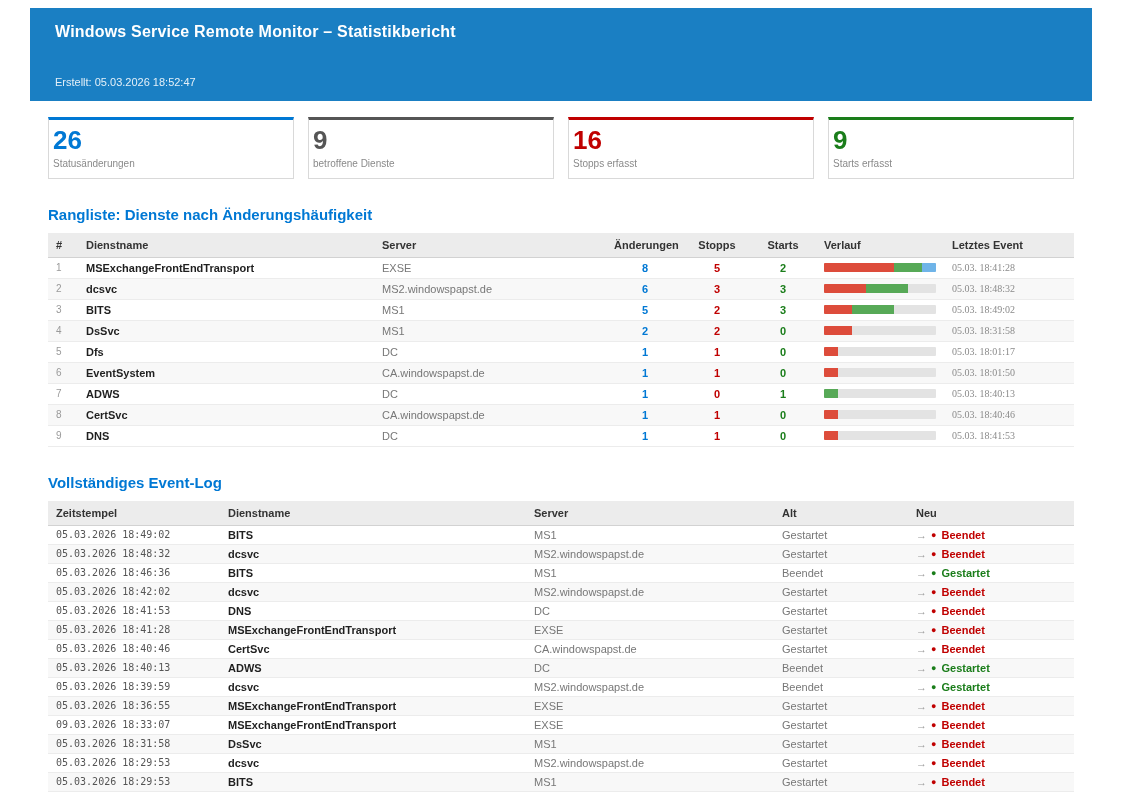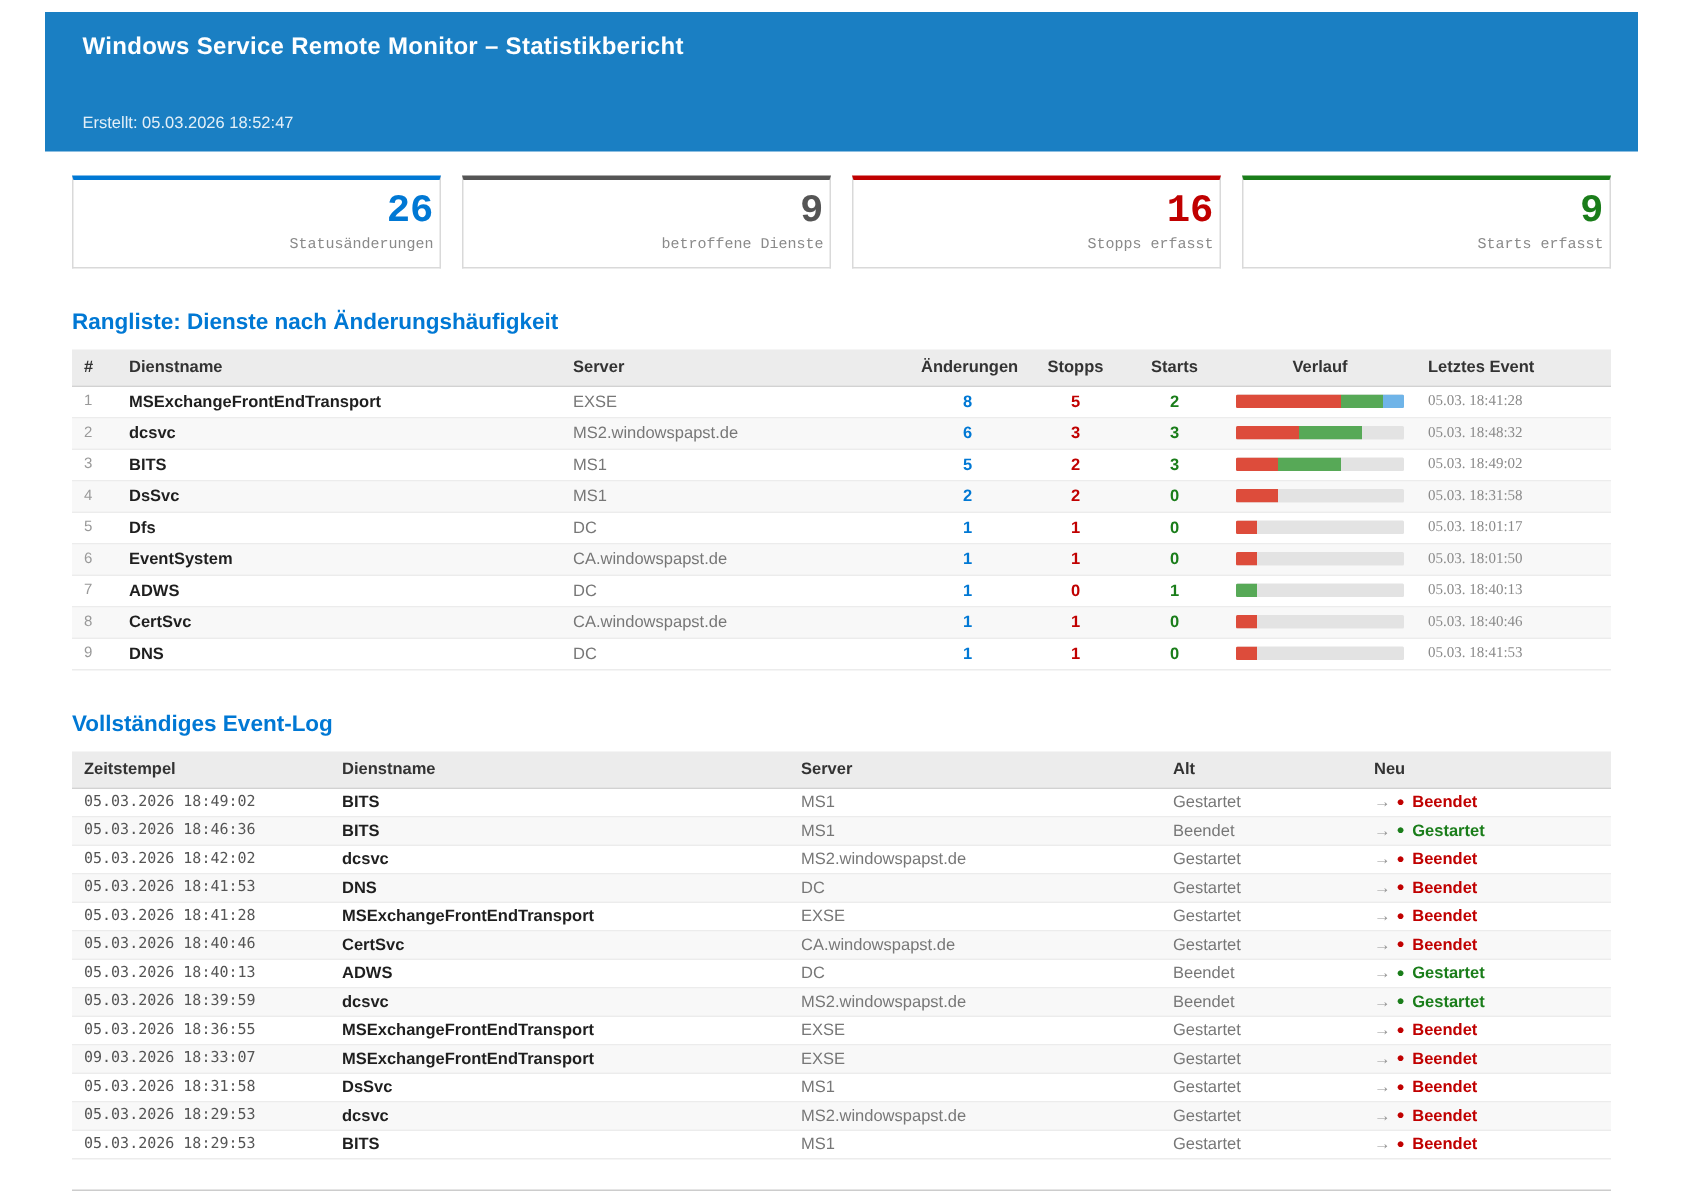--- a/index.html
+++ b/index.html
@@ -14,24 +14,23 @@
   
   .report-header { background: #1a7fc3; color: #fff; padding: 15px 25px 13px; }
   .report-header h1 { margin: 0 0 7px; font-size: 16px; font-weight: bold; letter-spacing: 0.2px; }
   .report-header .subtitle { font-size: 11px; color: rgba(255,255,255,0.88); margin-top: 35px; }
 
   .content { margin: 0 18px; }
 
   
   .cards { display: flex; gap: 14px; margin-top: 16px; }
   .card {
-    flex: 1; background: #fff; text-align: right;
+    flex: 1; background: #fff; text-align: left;
     border: 1px solid #d9d9d9; border-top: 3px solid #888;
     padding: 6px 4px 9px;
-    font-family: Liberation Mono, monospace;
   }
   .card-value { font-size: 26px; font-weight: bold; line-height: 1.15; }
   .card-label { font-size: 10px; color: #8a8a8a; margin-top: 2px; }
 
   
   .section-title { color: #0078d4; font-size: 15px; font-weight: bold; margin: 27px 0 10px; }
 
   
   table { border-collapse: collapse; width: 100%; table-layout: fixed; }
   thead th {
@@ -41,21 +40,21 @@
   tbody td { padding: 4px 8px; font-size: 11px; color: #555; border-bottom: 1px solid #ececec; overflow: hidden; white-space: nowrap; }
   tbody tr:nth-child(even) { background: #f8f8f8; }
 
   
   .ranking th:nth-child(1) { width: 30px; }
   .ranking th:nth-child(2) { width: 296px; }
   .ranking th:nth-child(3) { width: 232px; }
   .ranking th:nth-child(4) { width: 78px; text-align: center; }
   .ranking th:nth-child(5) { width: 66px; text-align: center; }
   .ranking th:nth-child(6) { width: 66px; text-align: center; }
-  .ranking th:nth-child(7) { width: 128px; text-align: center; }
+  .ranking th:nth-child(7) { width: 128px; }
   .ranking td.rank { color: #999; font-size: 10px; }
   .ranking td.svc { font-weight: bold; color: #1f1f1f; }
   .ranking td.server { color: #777; }
   .ranking td.num { text-align: center; font-weight: bold; }
   td.chg { color: #0078d4; }
   td.stop { color: #c00000; }
   td.start { color: #1a7d1a; }
   .bar-track { width: 112px; height: 9px; background: #e3e3e3; display: flex; border-radius: 1px; overflow: hidden; }
   .seg { height: 100%; }
   .seg-red { background: #dd4c3b; }
@@ -280,20 +279,27 @@
         </thead>
       <tbody id="eventlog-body">
           <tr>
             <td class="ts">05.03.2026 18:49:02</td>
             <td class="svc">BITS</td>
             <td class="server">MS1</td>
             <td class="old">Gestartet</td>
             <td class="new"><span class="arrow">→</span><span class="dot stopped">●</span> <span class="newlabel stopped">Beendet</span></td>
           </tr>
           <tr>
+            <td class="ts">05.03.2026 18:48:32</td>
+            <td class="svc">dcsvc</td>
+            <td class="server">MS2.windowspapst.de</td>
+            <td class="old">Gestartet</td>
+            <td class="new"><span class="arrow">→</span><span class="dot stopped">●</span> <span class="newlabel stopped">Beendet</span></td>
+          </tr>
+          <tr>
             <td class="ts">05.03.2026 18:46:36</td>
             <td class="svc">BITS</td>
             <td class="server">MS1</td>
             <td class="old">Beendet</td>
             <td class="new"><span class="arrow">→</span><span class="dot started">●</span> <span class="newlabel started">Gestartet</span></td>
           </tr>
           <tr>
             <td class="ts">05.03.2026 18:42:02</td>
             <td class="svc">dcsvc</td>
             <td class="server">MS2.windowspapst.de</td>

